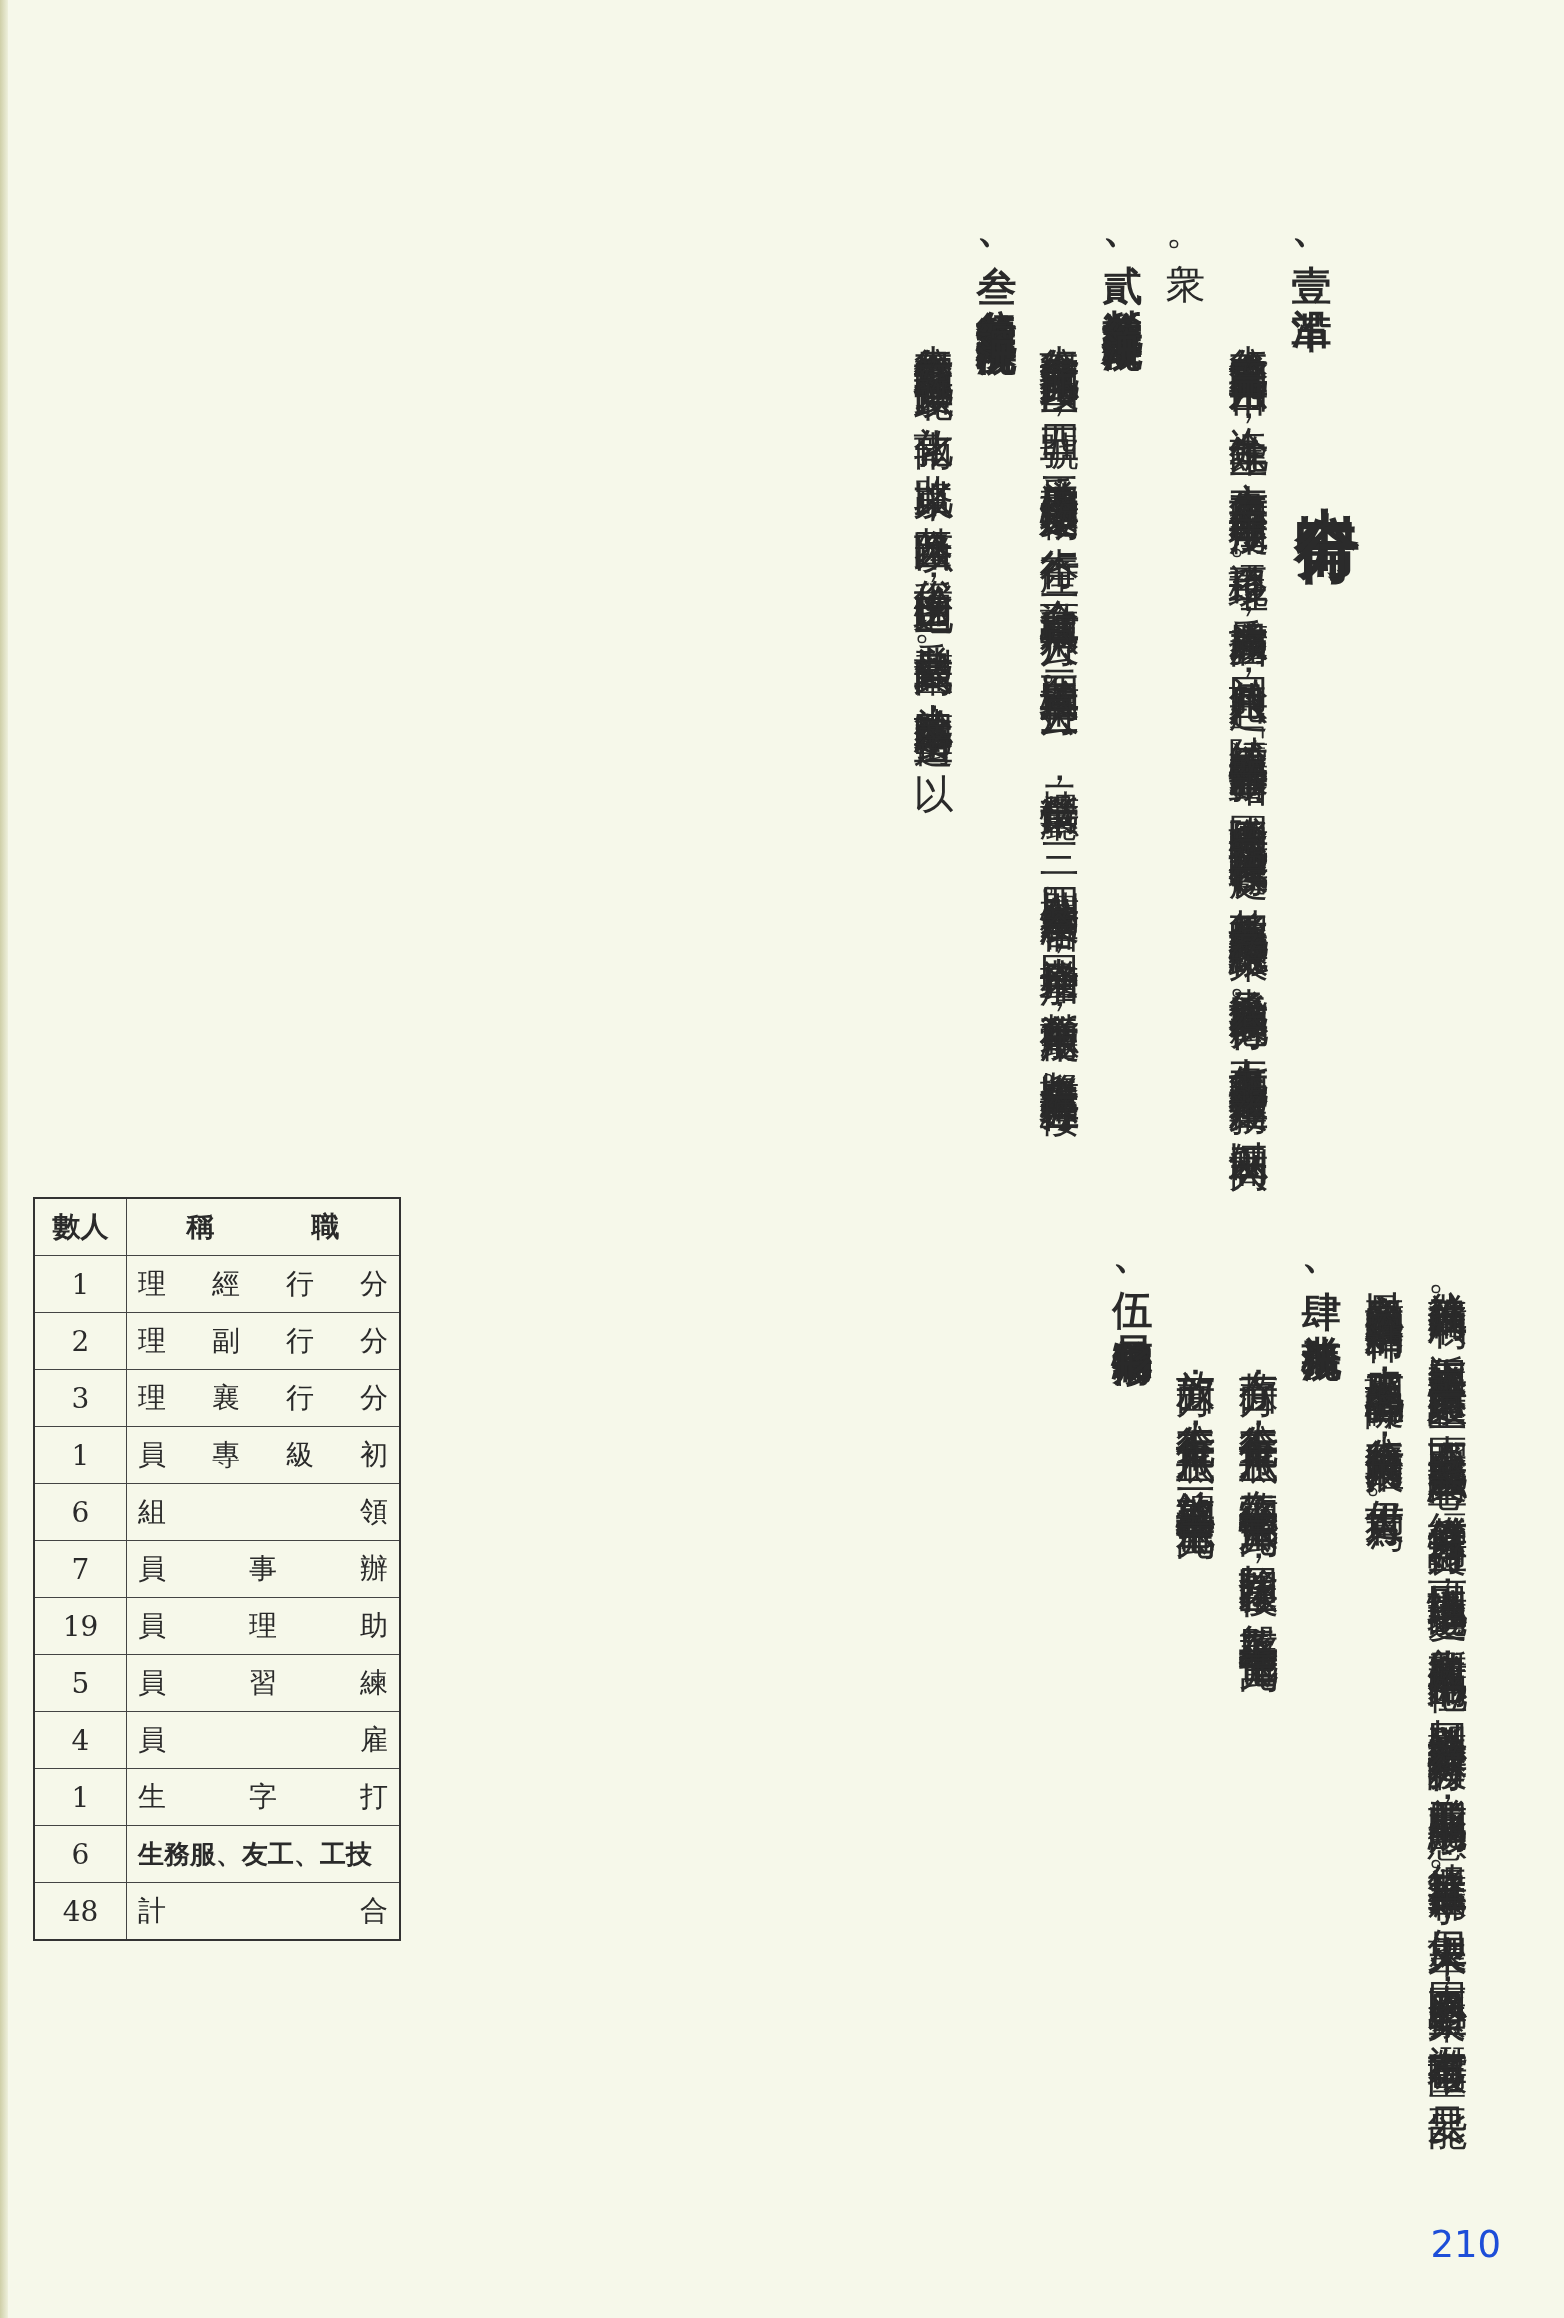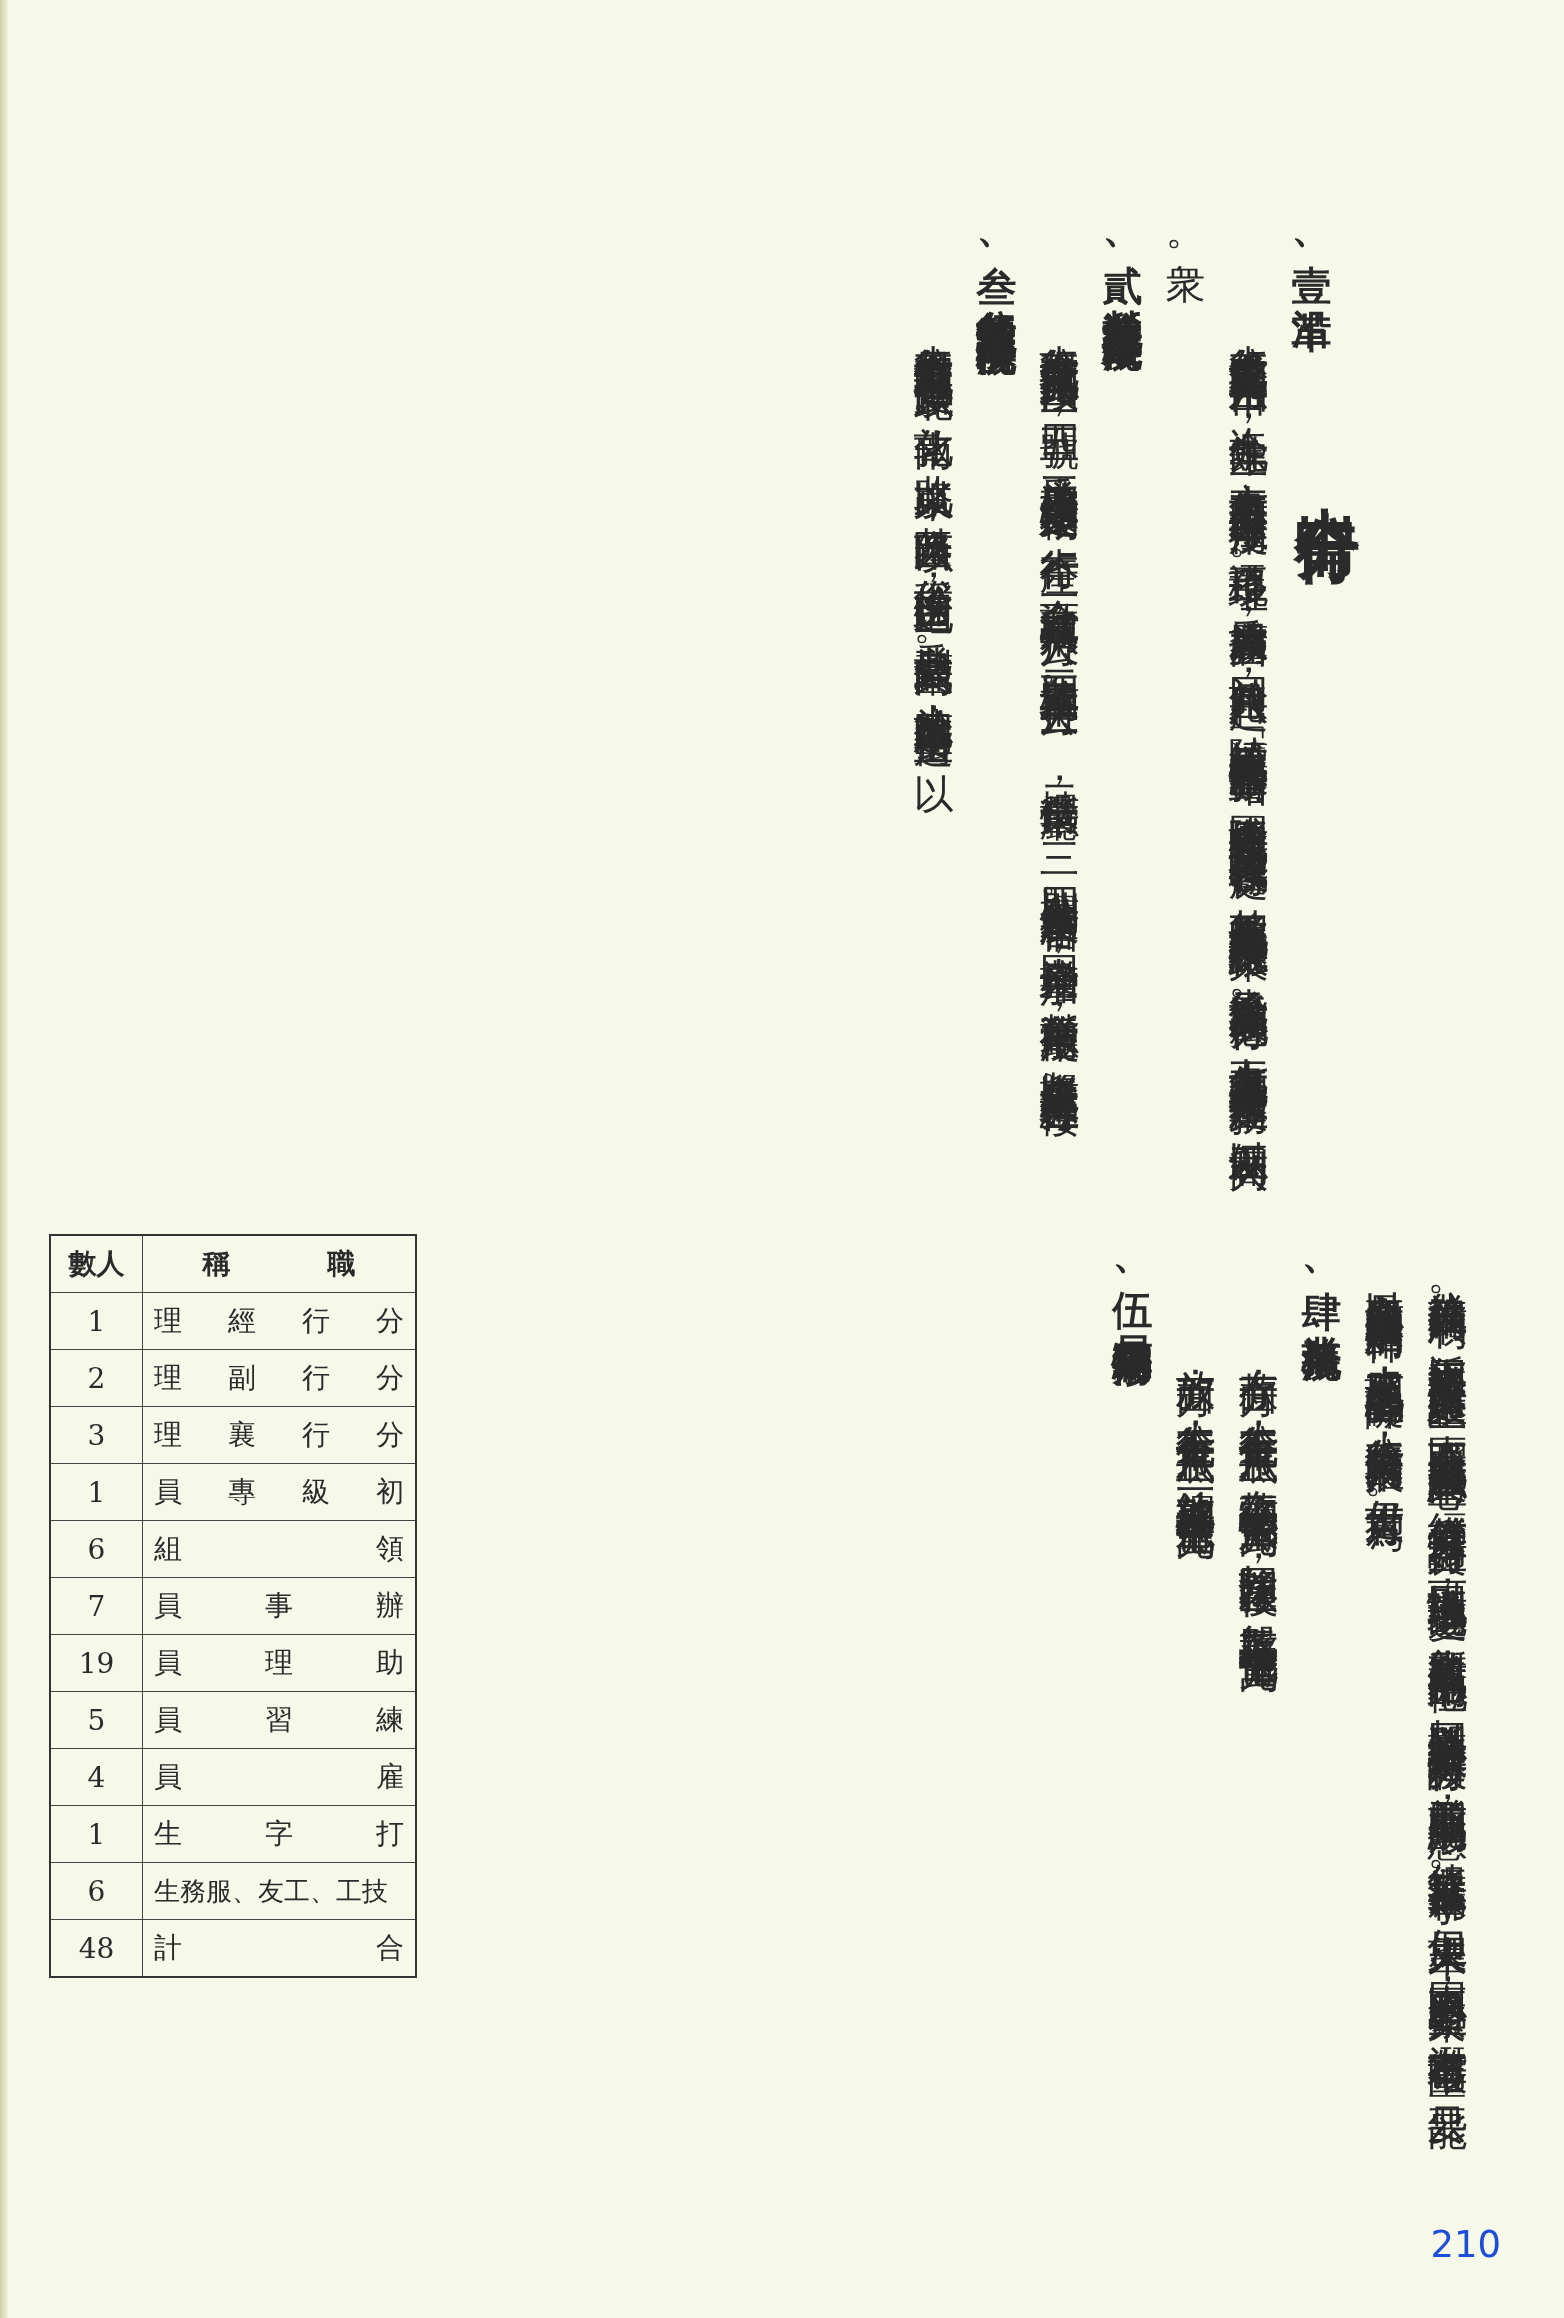--- a/index.html
+++ b/index.html
@@ -22,24 +22,23 @@
     position: absolute; right: 194px; top: 455px;
     writing-mode: vertical-rl; text-orientation: upright;
     font-size: 65px; font-weight: bold; letter-spacing: 4.7px; color: #2b2b2b;
   }
   .heading { font-weight: bold; }
   .indent { text-indent: 2em; }
   .block-top { top: 233px; right: 222px; height: 933px; }
   .block-bottom { top: 1259px; right: 86px; height: 824px; }
 
   .staff-table {
-    position: absolute; left: 33px; top: 1234px;
+    position: absolute; left: 33px; top: 1197px;
     border-collapse: collapse; border: 2.3px solid #333;
     font-family: "DejaVu Serif", "Liberation Serif", serif;
-    margin-left: 16px;
   }
   .staff-table td, .staff-table th {
     border: 1.6px solid #444; height: 54px; font-size: 28px;
   }
   .staff-table th { font-weight: bold; font-family: "DejaVu Sans", sans-serif; }
   .col-count { width: 89px; text-align: center; }
   .col-title { width: 250px; padding: 0 11px; }
   .title-cell { display: flex; justify-content: space-between; }
   .page-num {
     position: absolute; right: 64px; top: 2223px;
@@ -179,21 +178,21 @@
           <div class="title-cell">
       <span>生</span>
             <span>字</span>
             <span>打</span>
     </div>
         </td>
   </tr>
   <tr>
     <td class="col-count">6</td>
     <td class="col-title">
-          <div class="title-cell" style="font-size:26px;">
+          <div class="title-cell" style="font-size:26px;font-weight:bold;">
       <span>生務服、友工、工技</span>
     </div>
         </td>
   </tr>
   <tr>
     <td class="col-count">48</td>
     <td class="col-title">
           <div class="title-cell">
       <span>計</span>
             <span>合</span>

